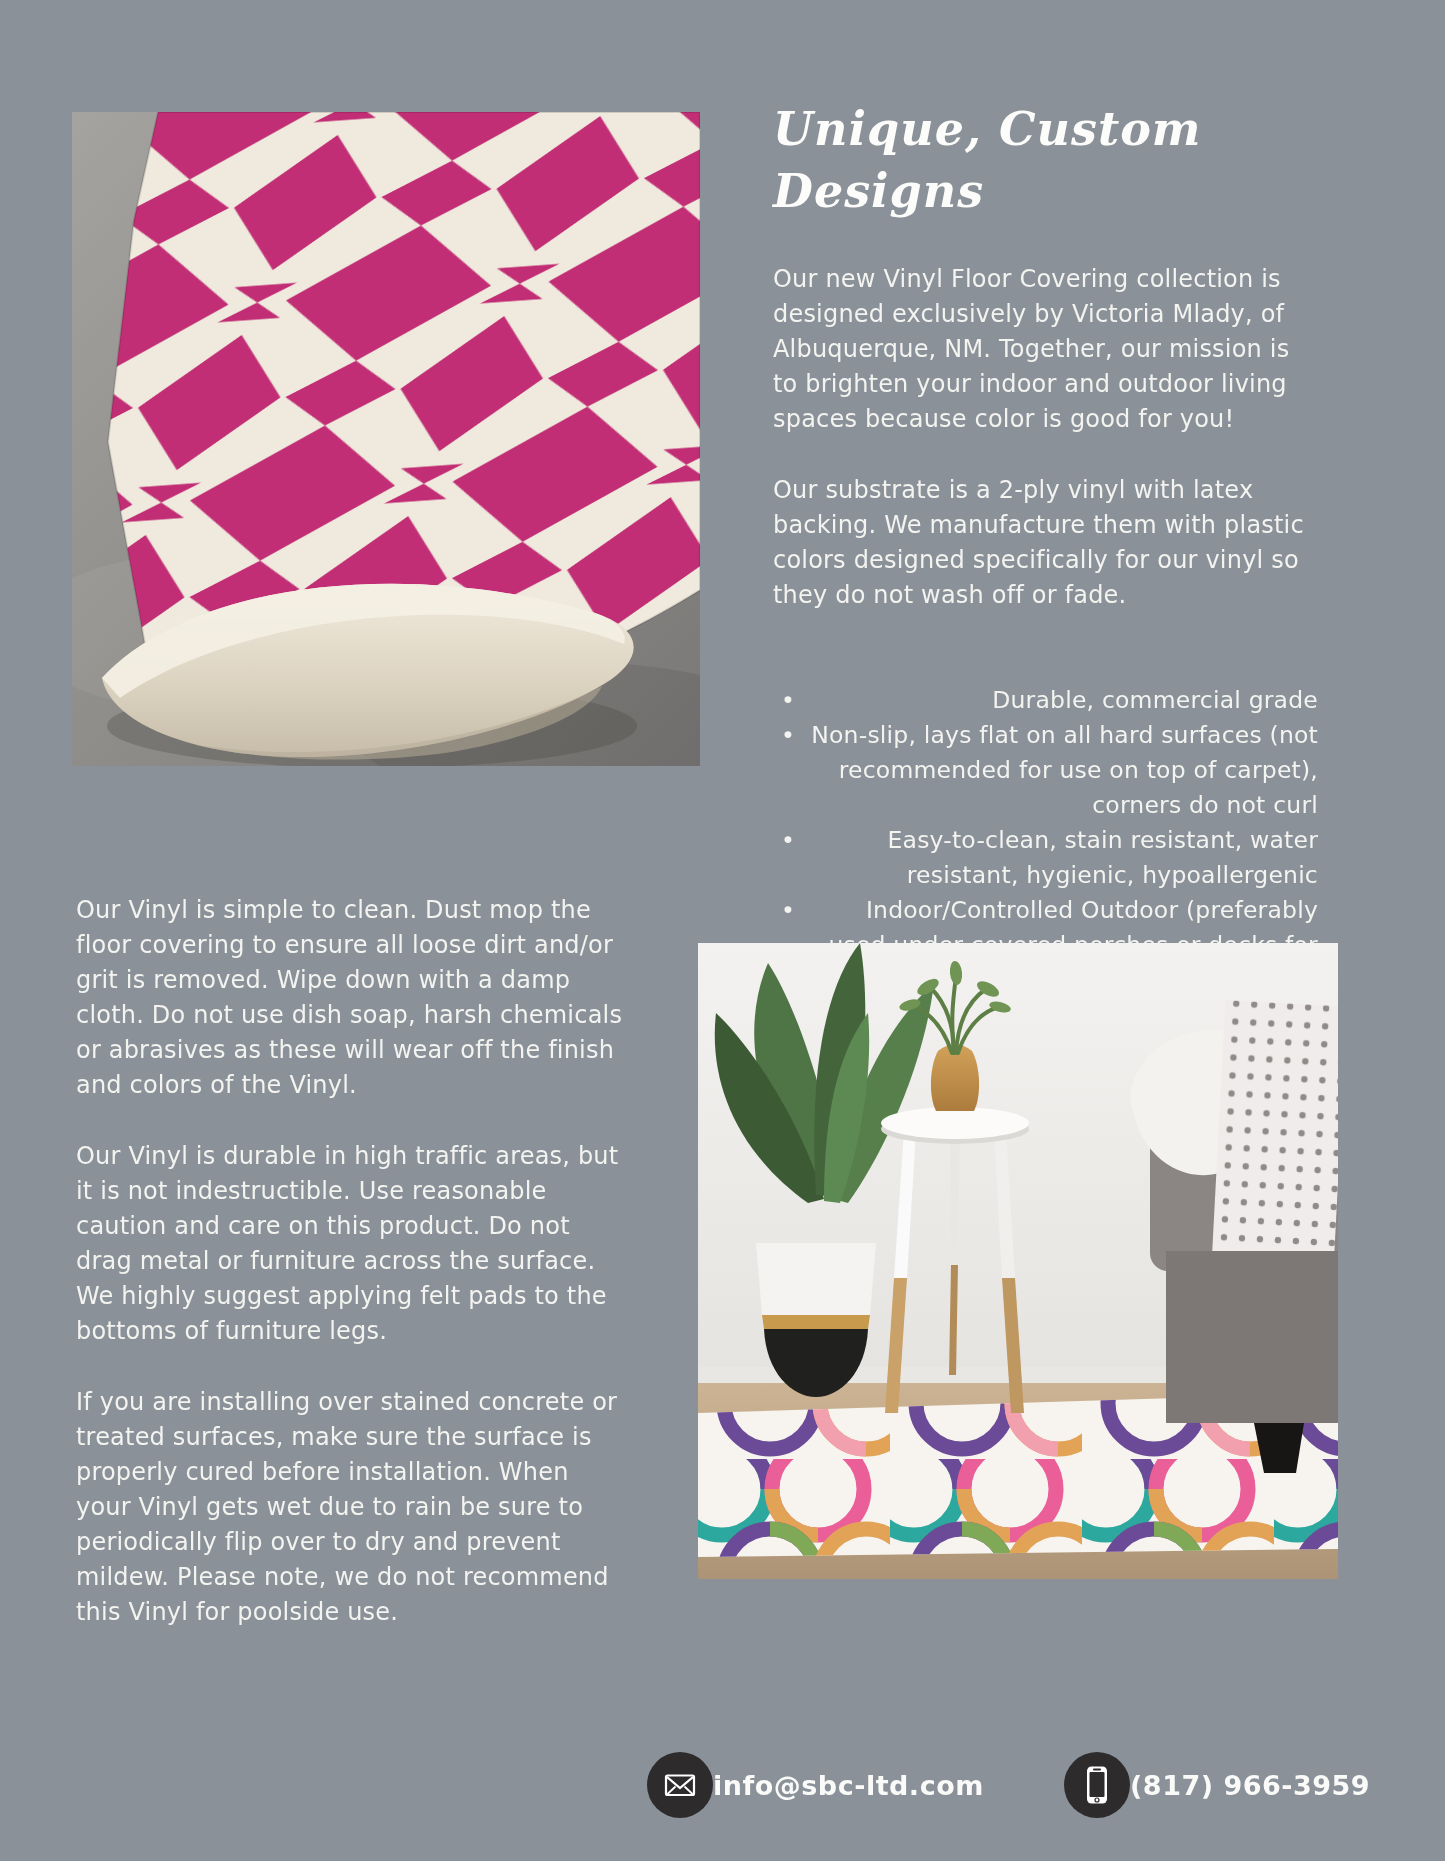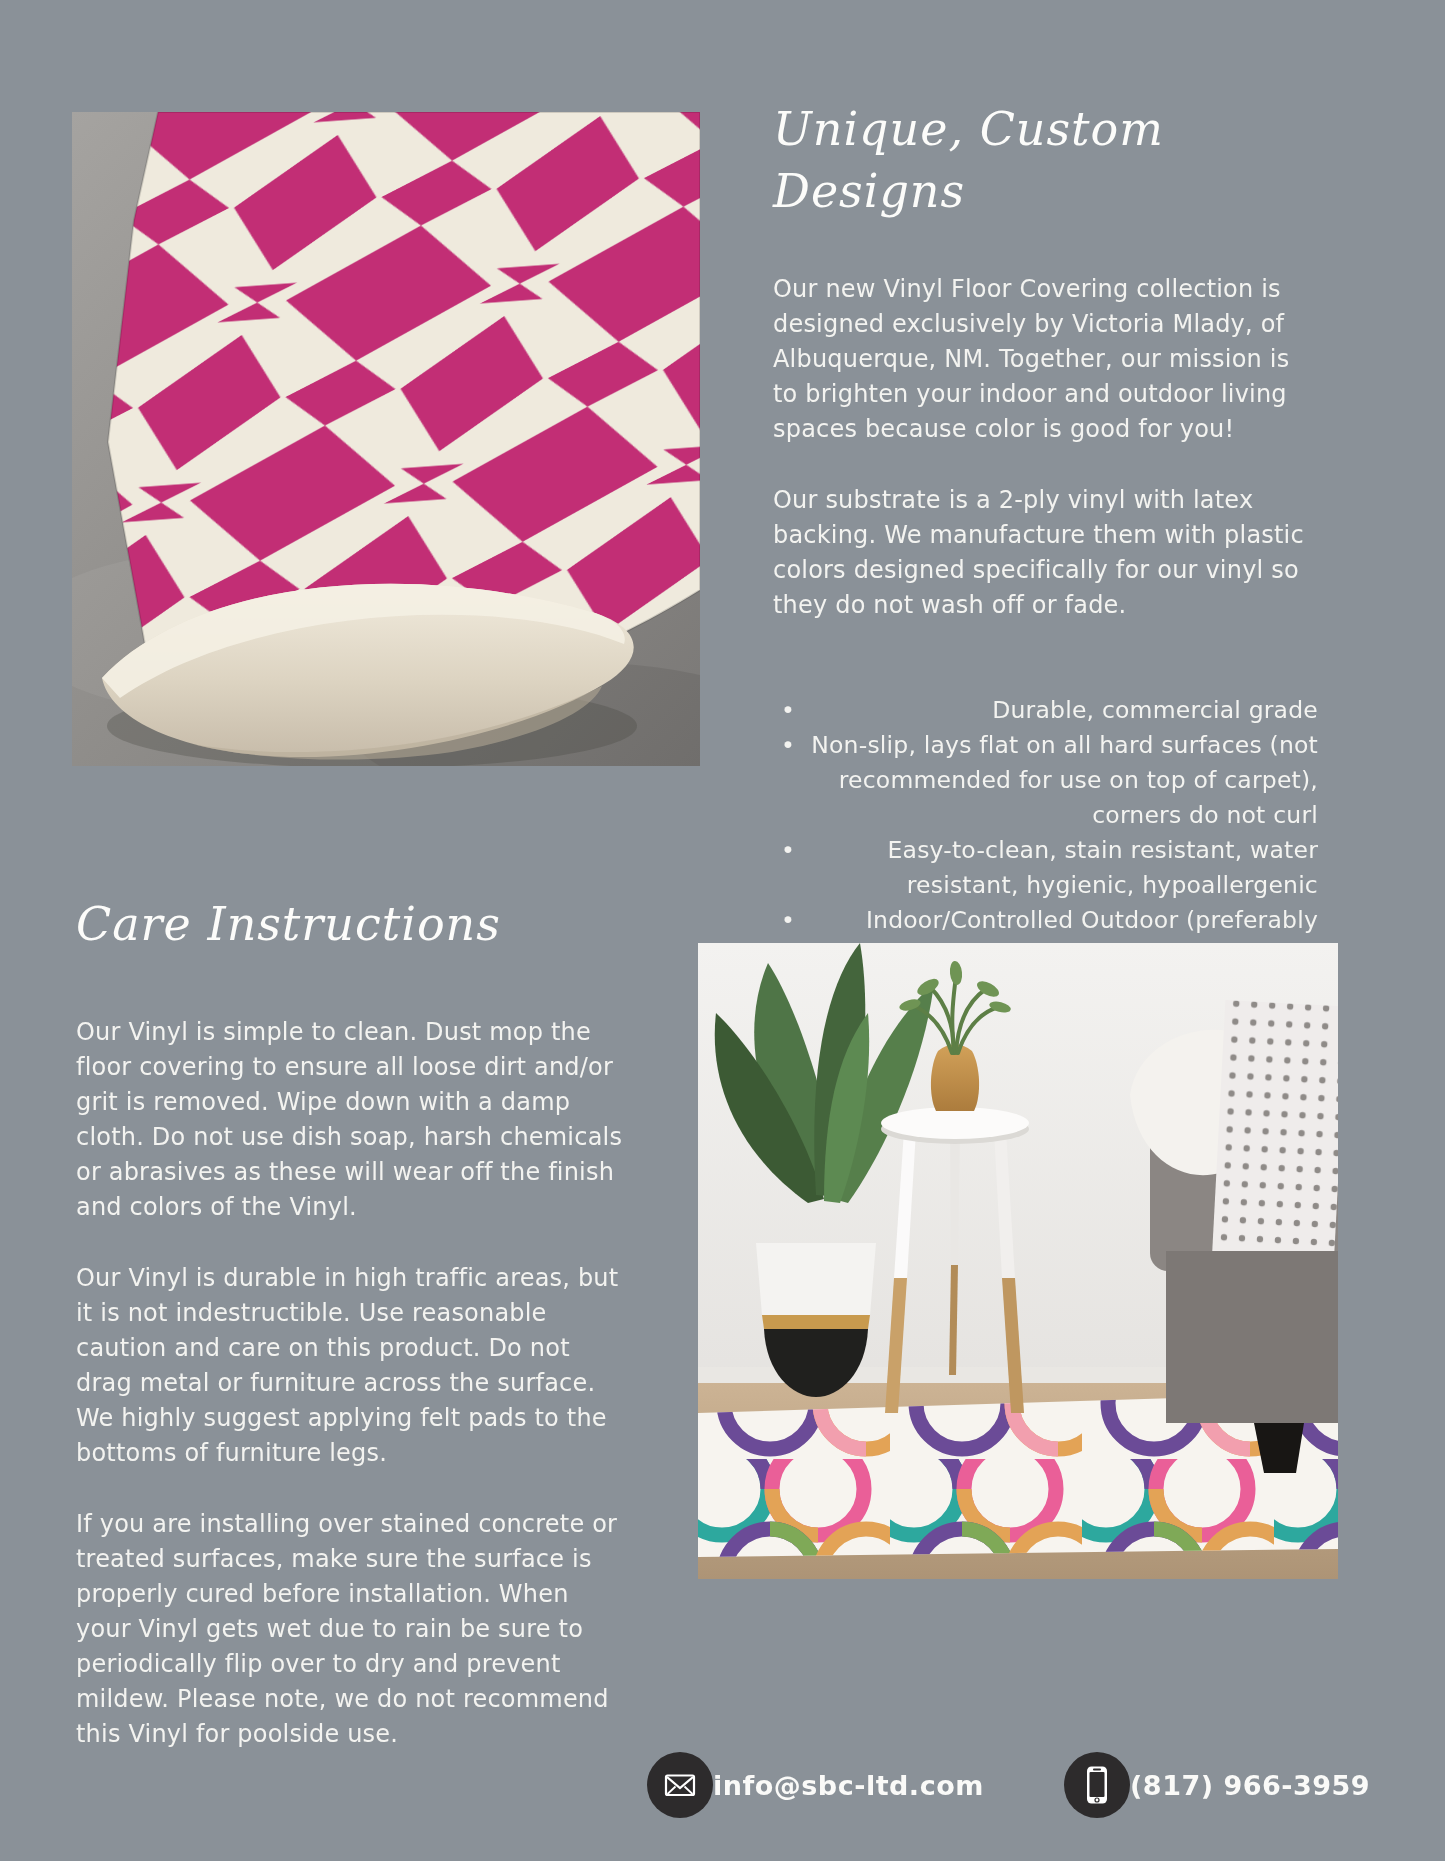--- a/index.html
+++ b/index.html
@@ -13,21 +13,21 @@
   #photo-vinyl { left:72px;  top:112px; width:628px; height:654px; }
   #photo-room  { left:698px; top:943px; width:640px; height:636px; }
 
   .col-right { position:absolute; left:773px; top:98px;  width:545px; }
   .col-left  { position:absolute; left:76px;  top:893px; width:548px; }
 
   h1.script {
     font-family:"DejaVu Serif", serif; font-style:italic; font-weight:400;
     font-size:46px; line-height:62px; color:#fcfcfa; margin:0; letter-spacing:1px;
   }
-  .col-right h1 { margin-bottom:50px; }
+  .col-right h1 { margin-bottom:40px;font-weight:bold; }
   .col-left  h1 { margin-bottom:60px; }
 
   p.body {
     font-size:24px; line-height:35px; color:#f3f3f0;
     margin:0 0 36px 0; letter-spacing:0.2px;
   }
   ul.bullets {
     list-style:none; margin:70px 0 0 0; padding:0;
     font-size:23.5px; line-height:35px; color:#f3f3f0; letter-spacing:0.2px;text-align:right;
   }
@@ -94,21 +94,20 @@
     <p class="body">Our substrate is a 2-ply vinyl with latex backing. We manufacture them with plastic colors designed specifically for our vinyl so they do not wash off or fade.</p>
     <ul class="bullets">
       <li>Durable, commercial grade</li>
       <li>Non-slip, lays flat on all hard surfaces (not recommended for use on top of carpet), corners do not curl</li>
       <li>Easy-to-clean, stain resistant, water resistant, hygienic, hypoallergenic</li>
       <li>Indoor/Controlled Outdoor (preferably used under covered porches or decks for increased life-span)</li>
     </ul>
   </section>
 
   <section class="col-left">
-    <h1 class="script">Care Instructions</h1>
     <p class="body">Our Vinyl is simple to clean. Dust mop the floor covering to ensure all loose dirt and/or grit is removed. Wipe down with a damp cloth. Do not use dish soap, harsh chemicals or abrasives as these will wear off the finish and colors of the Vinyl.</p>
     <p class="body">Our Vinyl is durable in high traffic areas, but it is not indestructible. Use reasonable caution and care on this product. Do not drag metal or furniture across the surface. We highly suggest applying felt pads to the bottoms of furniture legs.</p>
     <p class="body">If you are installing over stained concrete or treated surfaces, make sure the surface is properly cured before installation. When your Vinyl gets wet due to rain be sure to periodically flip over to dry and prevent mildew. Please note, we do not recommend this Vinyl for poolside use.</p>
   </section>
 
   <figure class="photo" id="photo-room" style="margin:0;">
     <svg width="640" height="636" viewBox="0 0 640 636" xmlns="http://www.w3.org/2000/svg">
       <defs>
         <linearGradient id="wallg" x1="0" y1="0" x2="0" y2="1">
           <stop offset="0" stop-color="#f3f2f0"></stop>

